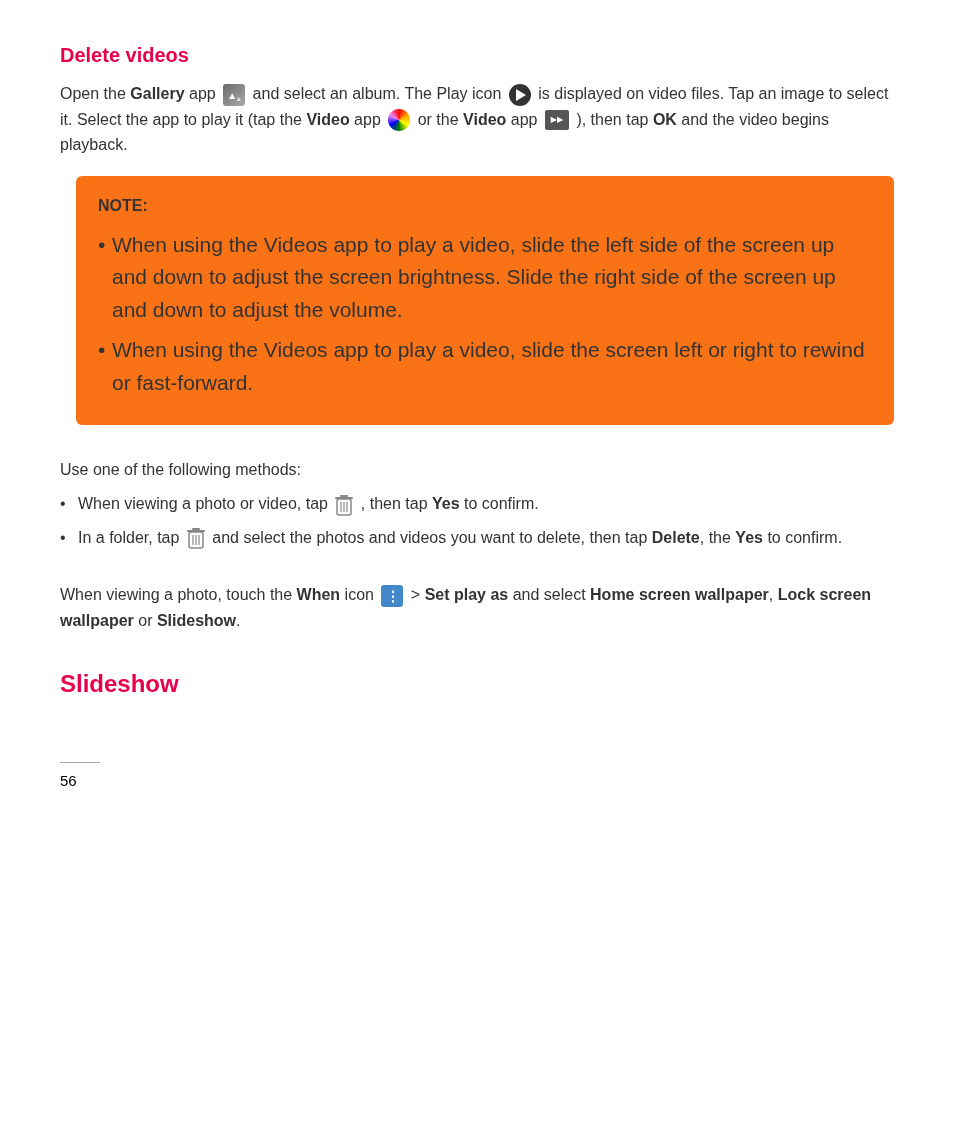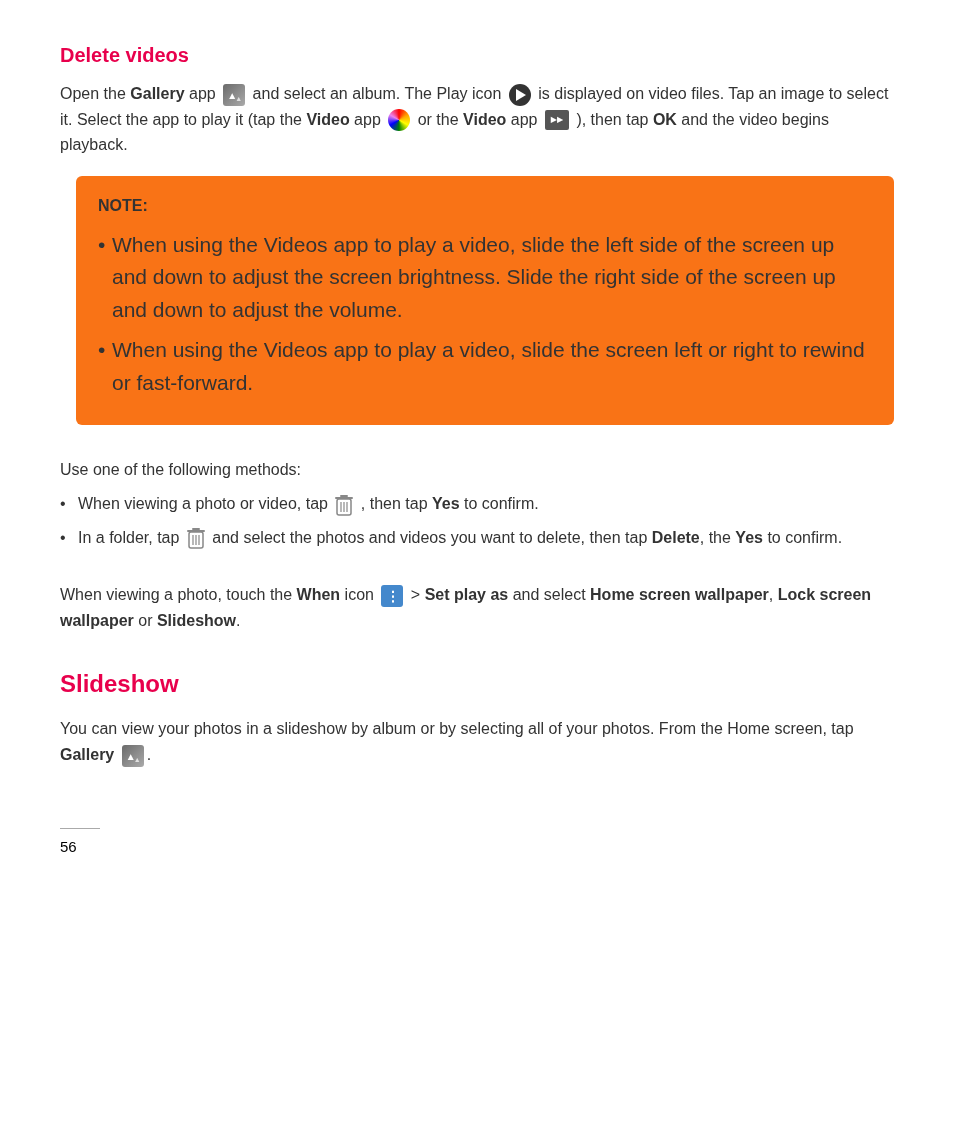--- a/index.html
+++ b/index.html
@@ -298,20 +298,16 @@
   <p>
     When viewing a photo, touch the <strong>When</strong> icon
     <span class="inline-icon icon-menu-dots"></span>
     &gt; <strong>Set play as</strong> and select
     <strong>Home screen wallpaper</strong>, <strong>Lock screen wallpaper</strong> or <strong>Slideshow</strong>.
   </p>
 </div>
 
 <div class="section" style="margin-top: 20px;">
   <div class="section-title-large">Slideshow</div>
-  <p>
-    You can view your photos in a slideshow by album or by selecting all of your photos. From the Home screen, tap <strong>Gallery</strong>
-    <span class="inline-icon icon-gallery"></span>.
-  </p>
 </div>
 
 <hr class="page-divider">
 <div class="page-number">56</div>
 
 </body></html>

